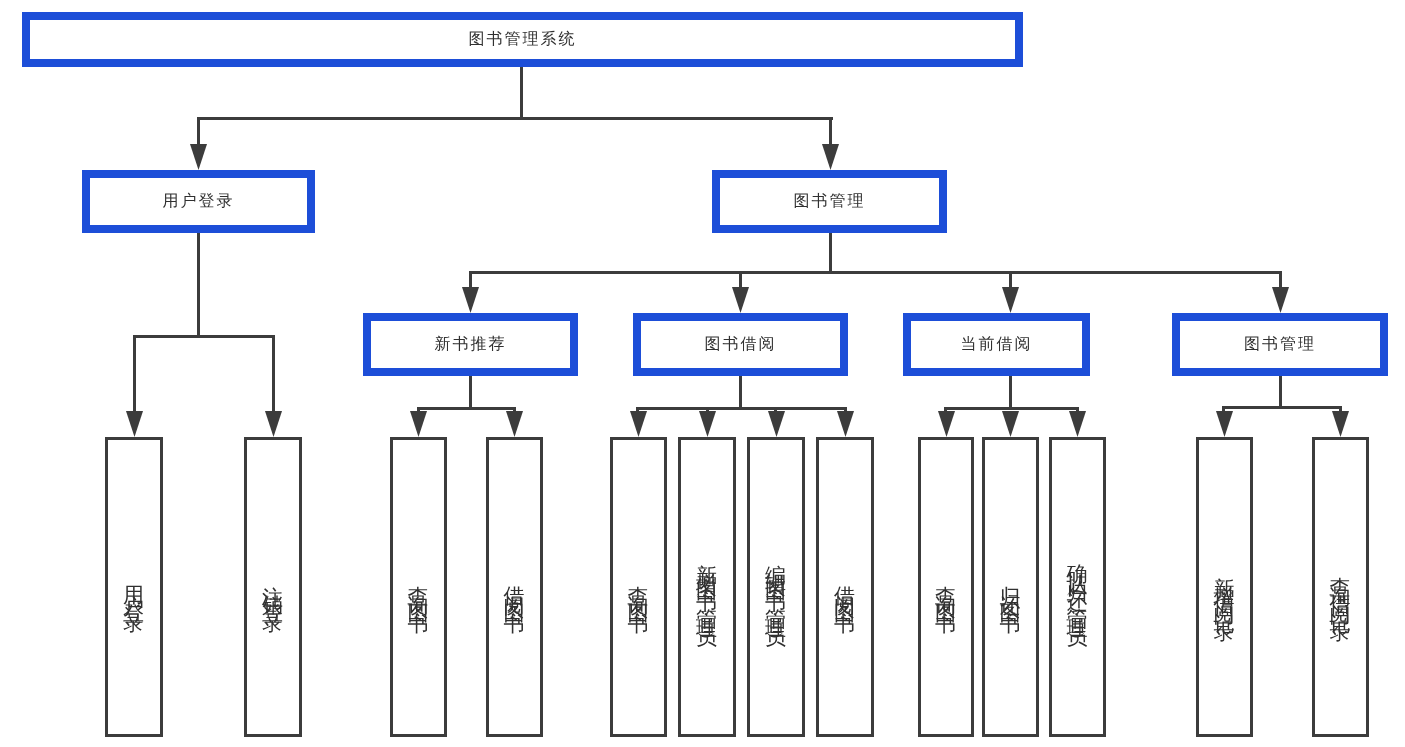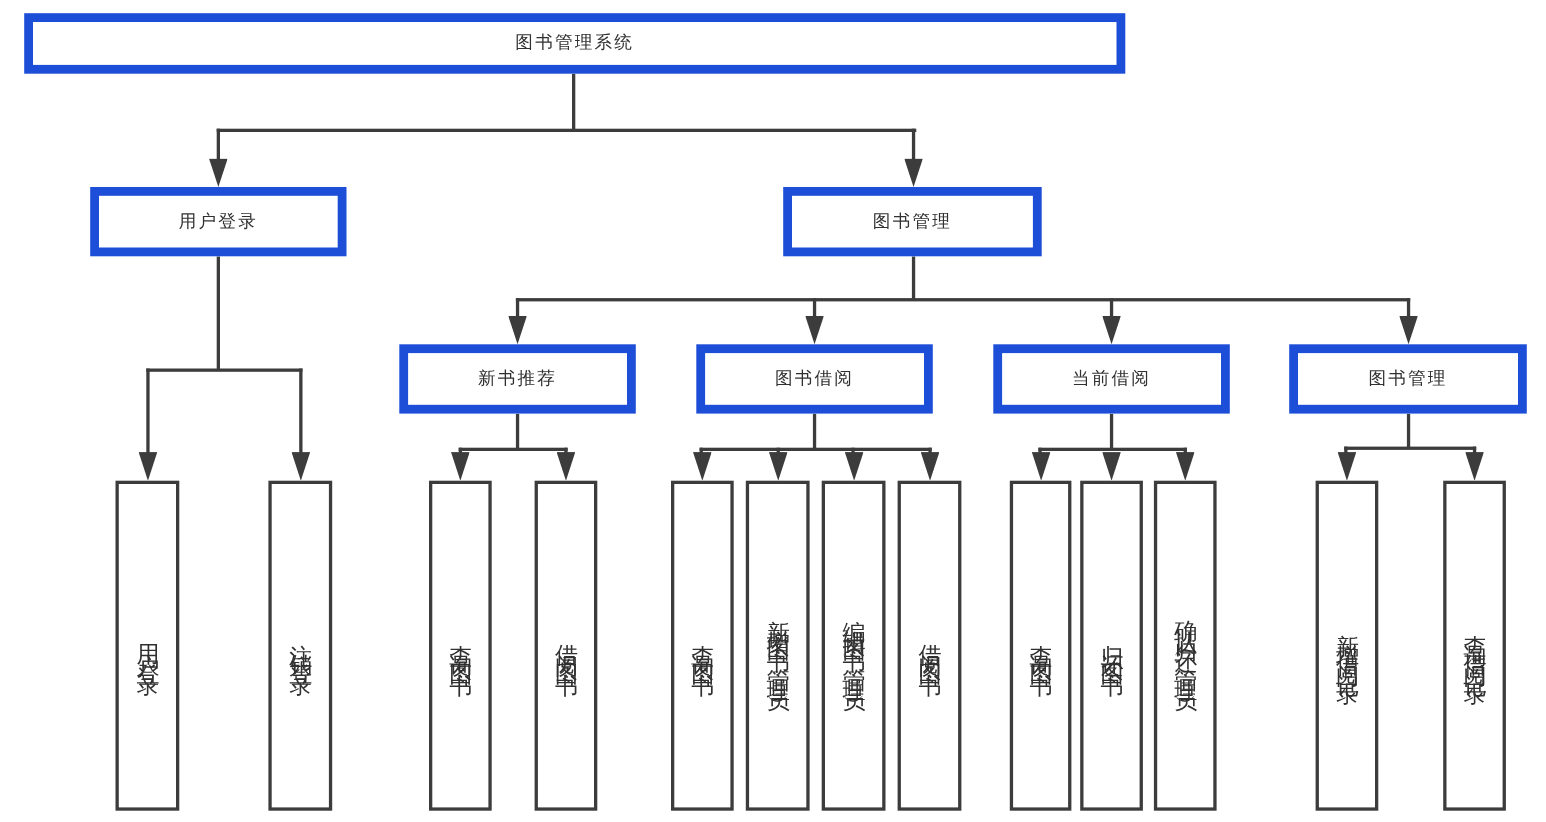--- a/index.html
+++ b/index.html
@@ -103,21 +103,21 @@
   <div class="arrow" style="left:732px;  top:287px;"></div>
   <div class="arrow" style="left:1002px; top:287px;"></div>
   <div class="arrow" style="left:1272px; top:287px;"></div>
 
   <div class="box" style="left:363px; top:313px; width:215px; height:63px;">
     <span>新书推荐</span>
   </div>
   <div class="box" style="left:633px; top:313px; width:215px; height:63px;">
     <span>图书借阅</span>
   </div>
-  <div class="box" style="left:903px; top:313px; width:215px; height:63px;">
+  <div class="box" style="left:903px; top:313px; width:187px; height:63px;">
     <span>当前借阅</span>
   </div>
   <div class="box" style="left:1172px; top:313px; width:216px; height:63px;">
     <span>图书管理</span>
   </div>
 
   <div class="vline" style="left:469px; top:376px; height:33px;"></div>
   <div class="hline" style="left:417px; top:407px; width:99px;"></div>
   <div class="vline" style="left:417px; top:407px; height:8px;"></div>
   <div class="vline" style="left:513px; top:407px; height:8px;"></div>

